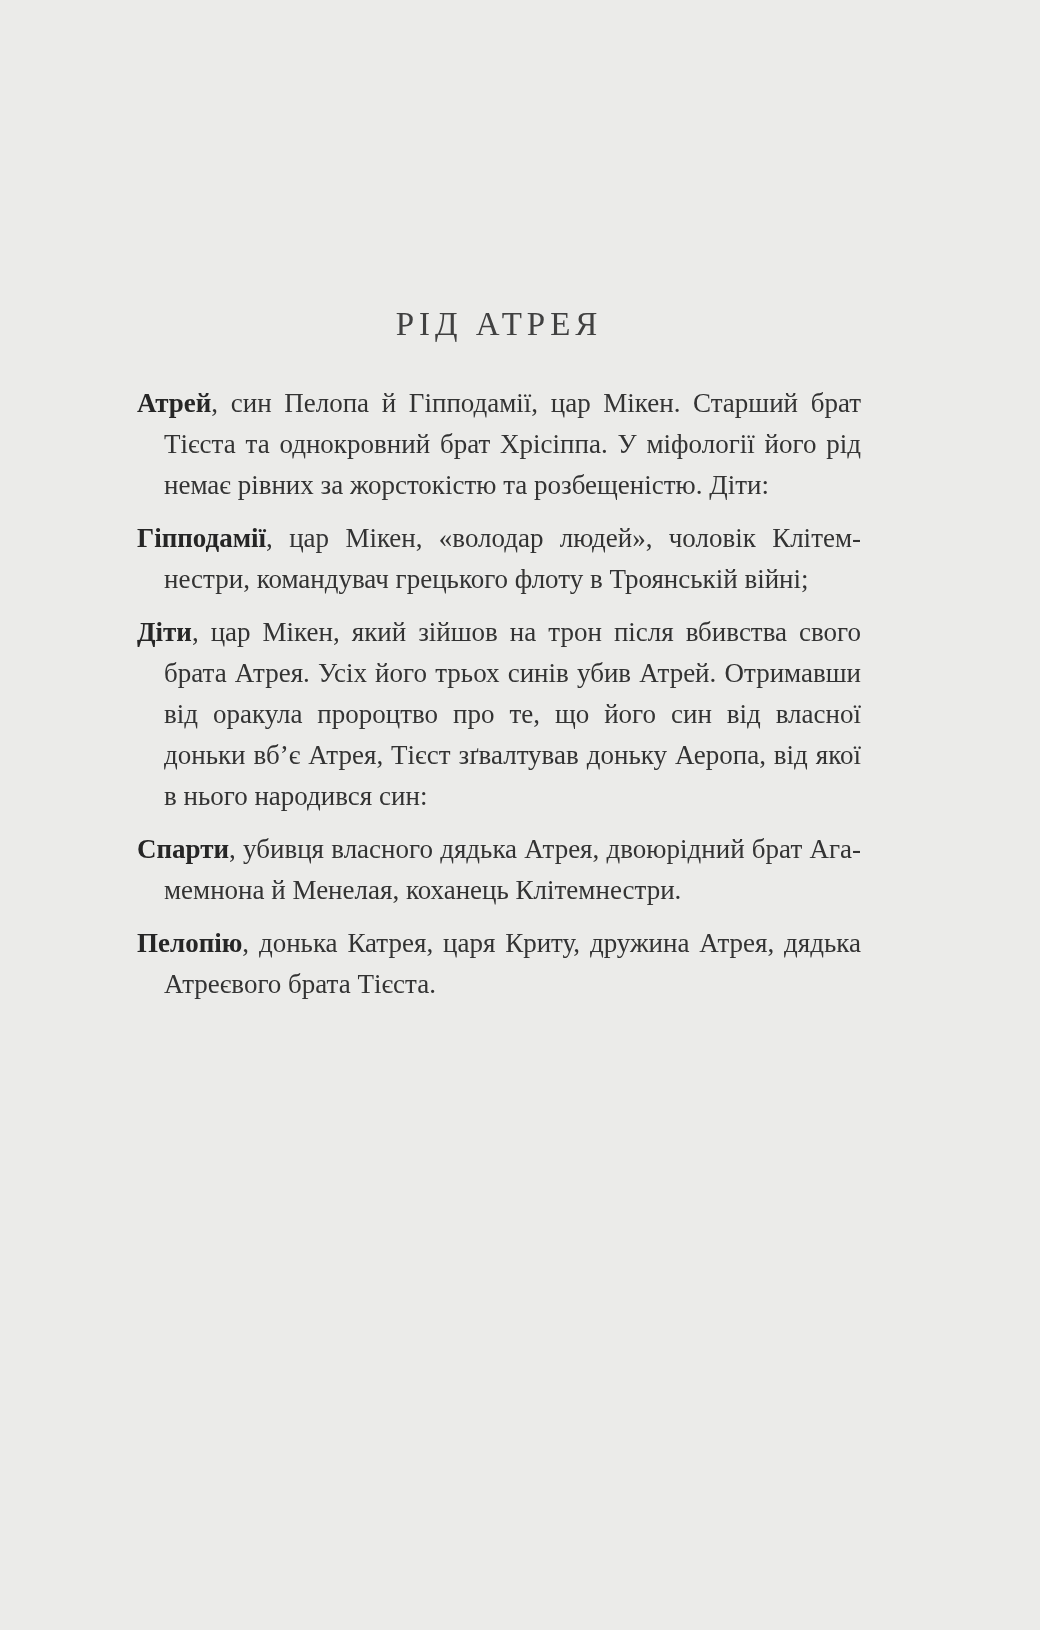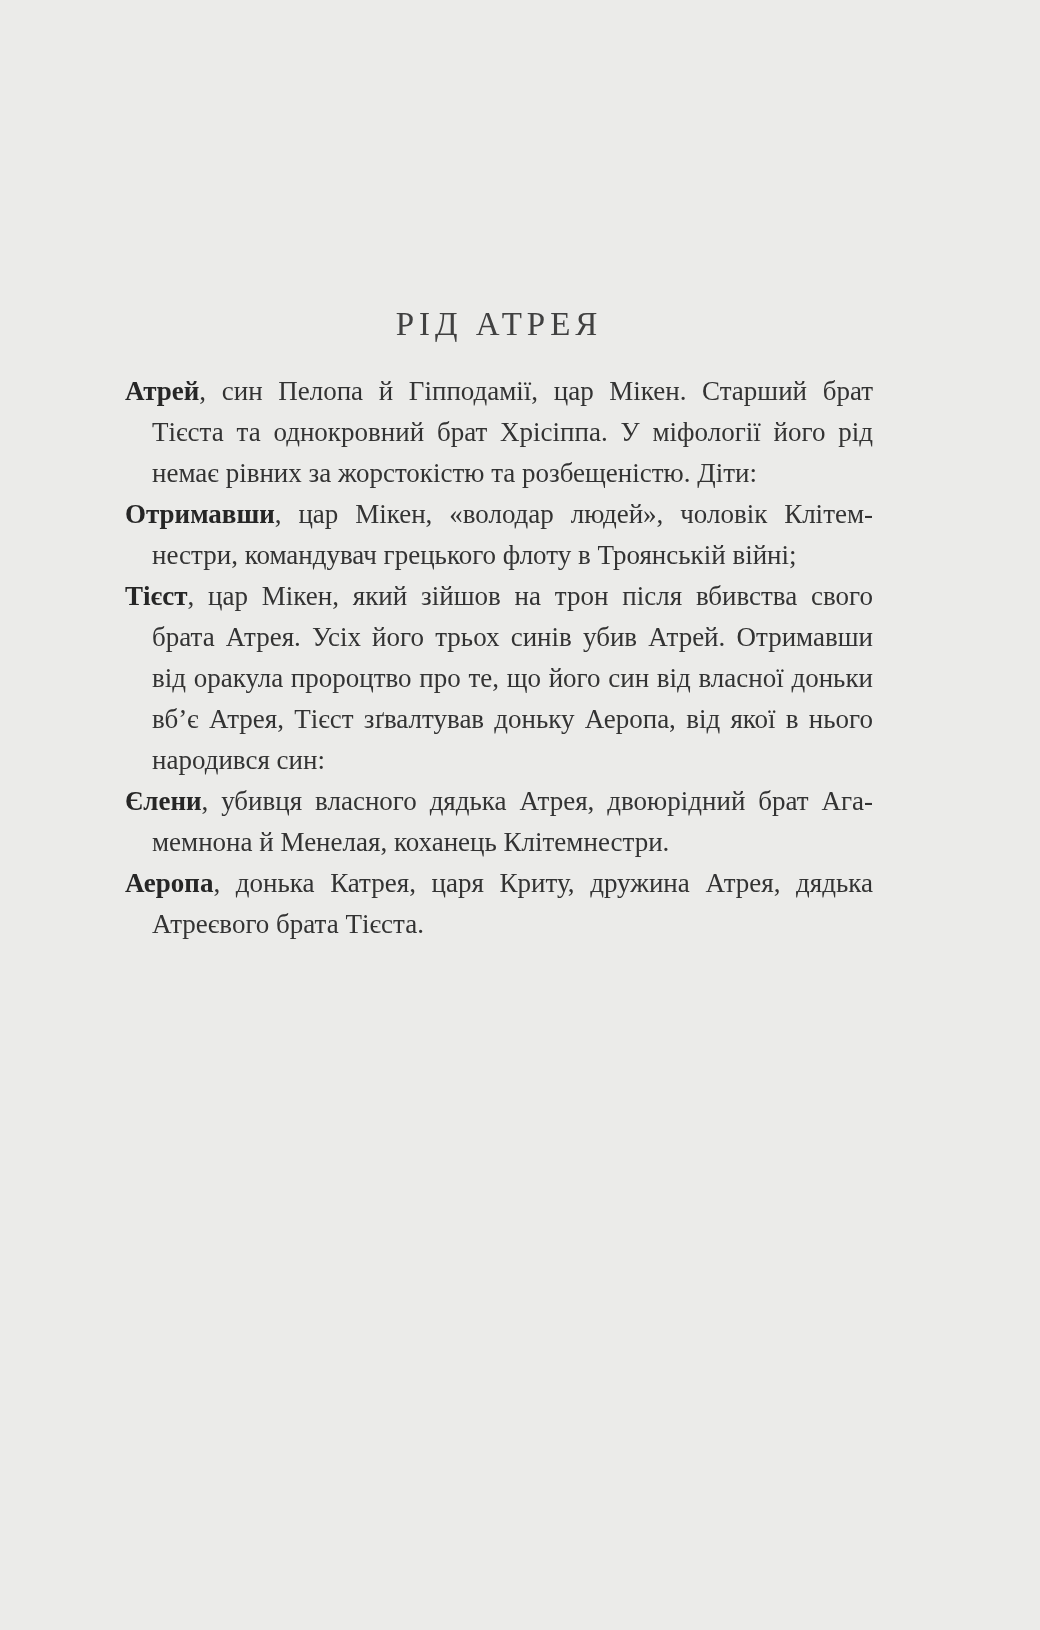--- a/index.html
+++ b/index.html
@@ -35,43 +35,43 @@
     position: absolute;
     top: 371px;
     left: 125px;
     width: 748px;
     font-size: 27px;
     line-height: 41px;
     color: #333333;
     text-align: justify;
   }
   .entry {
-    margin: 0;
+    margin: 12px;
     padding-left: 27px;
     text-indent: -27px;
   }
   .entry b {
     font-weight: 700;
     color: #262626;
   }
 </style>
 </head>
 <body>
 
 <div class="page">
 
   <h1 class="title">РІД АТРЕЯ</h1>
 
   <div class="entries">
 
     <p class="entry"><b>Атрей</b><span>, син Пелопа й Гіпподамії, цар Мікен. Старший брат Тієста та однокровний брат Хрісіппа. У міфології його рід немає рівних за жорстокістю та розбещеністю. Діти:</span></p>
 
-    <p class="entry"><b>Отримавши</b><span>, цар Мікен, «володар людей», чоловік Клітем­нестри, командувач грецького флоту в Троянській війні;</span></p>
+    <p class="entry"><b>Гіпподамії</b><span>, цар Мікен, «володар людей», чоловік Клітем­нестри, командувач грецького флоту в Троянській війні;</span></p>
 
 
-    <p class="entry"><b>Тієст</b><span>, цар Мікен, який зійшов на трон після вбивства свого брата Атрея. Усіх його трьох синів убив Атрей. Отримавши від оракула пророцтво про те, що його син від власної доньки вб’є Атрея, Тієст зґвалтував доньку Аеропа, від якої в нього народився син:</span></p>
+    <p class="entry"><b>Діти</b><span>, цар Мікен, який зійшов на трон після вбивства свого брата Атрея. Усіх його трьох синів убив Атрей. Отримавши від оракула пророцтво про те, що його син від власної доньки вб’є Атрея, Тієст зґвалтував доньку Аеропа, від якої в нього народився син:</span></p>
 
-    <p class="entry"><b>Єлени</b><span>, убивця власного дядька Атрея, двоюрідний брат Ага­мемнона й Менелая, коханець Клітемнестри.</span></p>
+    <p class="entry"><b>Спарти</b><span>, убивця власного дядька Атрея, двоюрідний брат Ага­мемнона й Менелая, коханець Клітемнестри.</span></p>
 
-    <p class="entry"><b>Аеропа</b><span>, донька Катрея, царя Криту, дружина Атрея, дядька Атреєвого брата Тієста.</span></p>
+    <p class="entry"><b>Пелопію</b><span>, донька Катрея, царя Криту, дружина Атрея, дядька Атреєвого брата Тієста.</span></p>
 
   </div>
 </div>
 
 </body></html>

